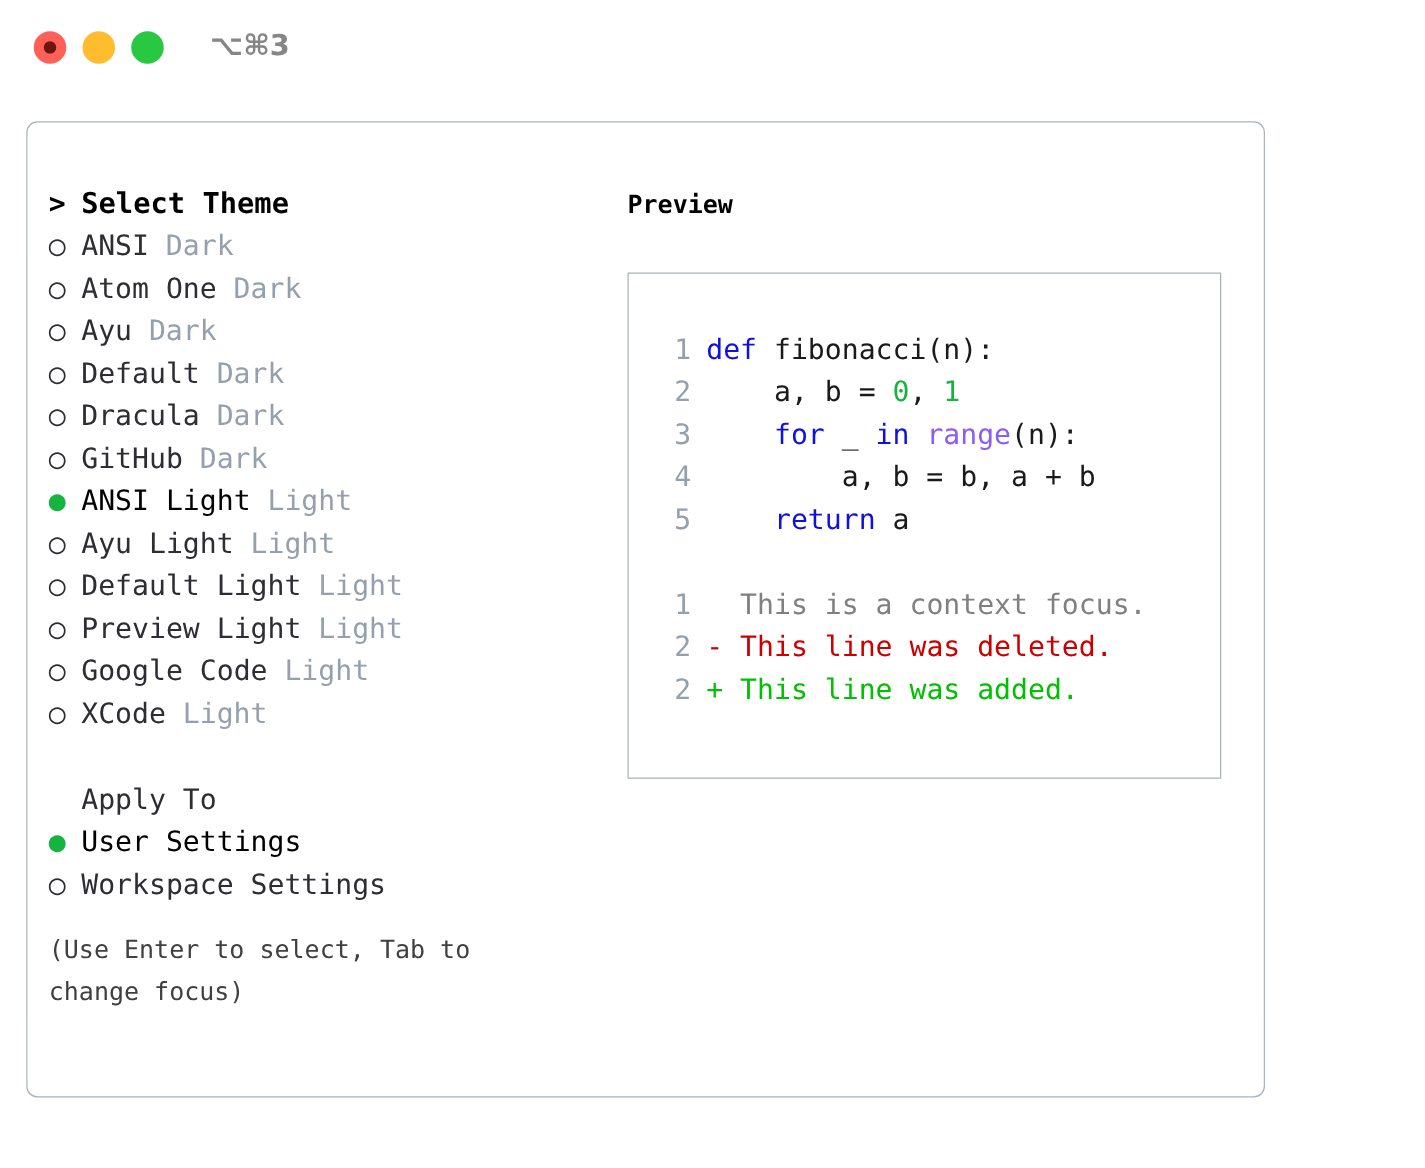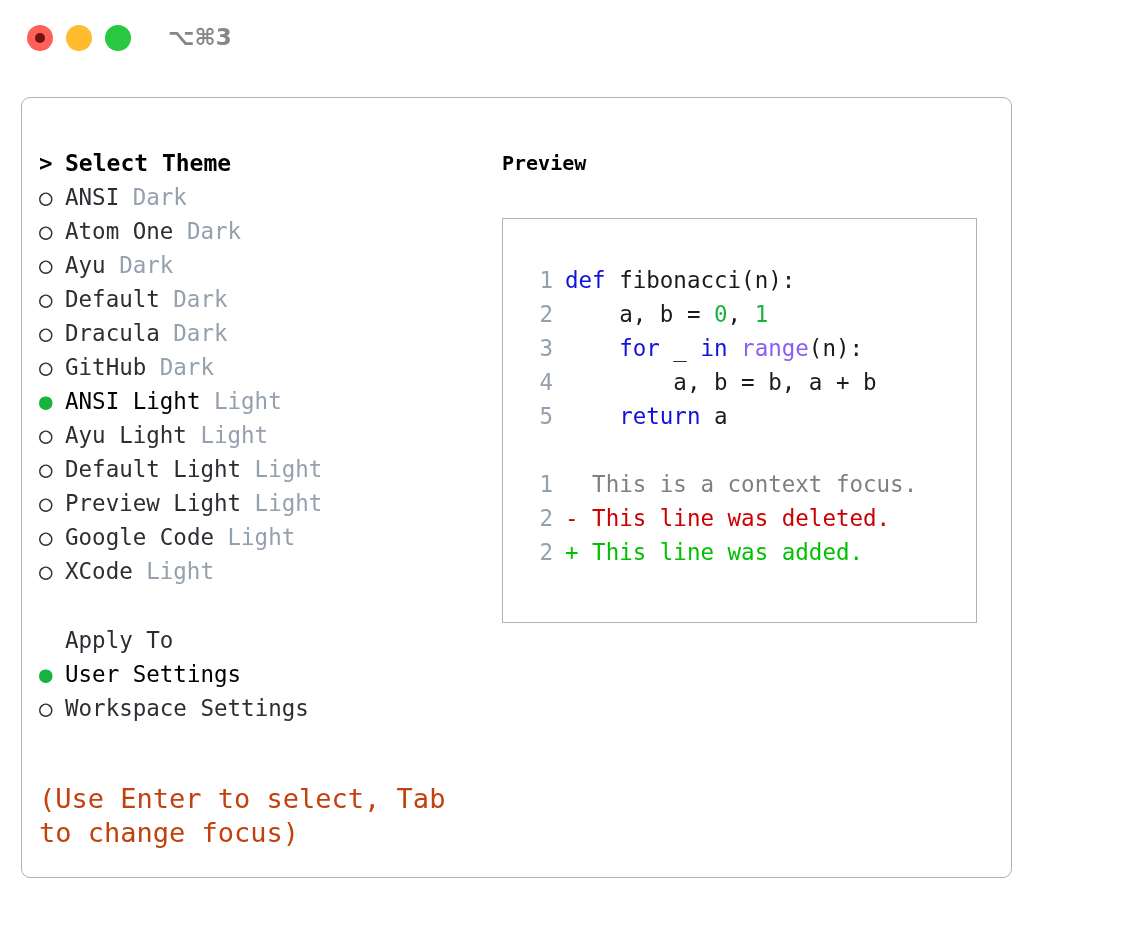--- a/index.html
+++ b/index.html
@@ -120,25 +120,25 @@
     margin-left: 0.6em;
   }
   .row.subheader {
     color: #2d2d33;
   }
   .apply-block { margin-top: 35px; }
 
   .hint {
     position: absolute;
     left: 17px;
-    top: 684px;
+    top: 644px;
     width: 420px;
-    font-size: 27px;
-    line-height: 34px;
-    color: #c2410c;
+    font-size: 20px;
+    line-height: 34px;
+    color: #404040;
     white-space: pre-wrap;
   }
 
   
   .right-col {
     position: absolute;
     left: 480px;
     top: 48px;
     width: 490px;
   }

